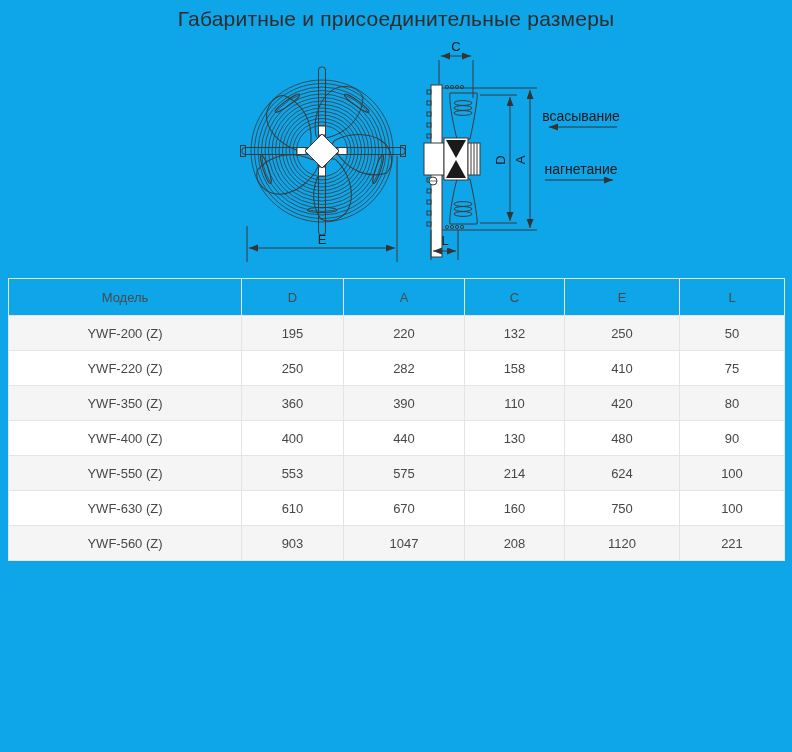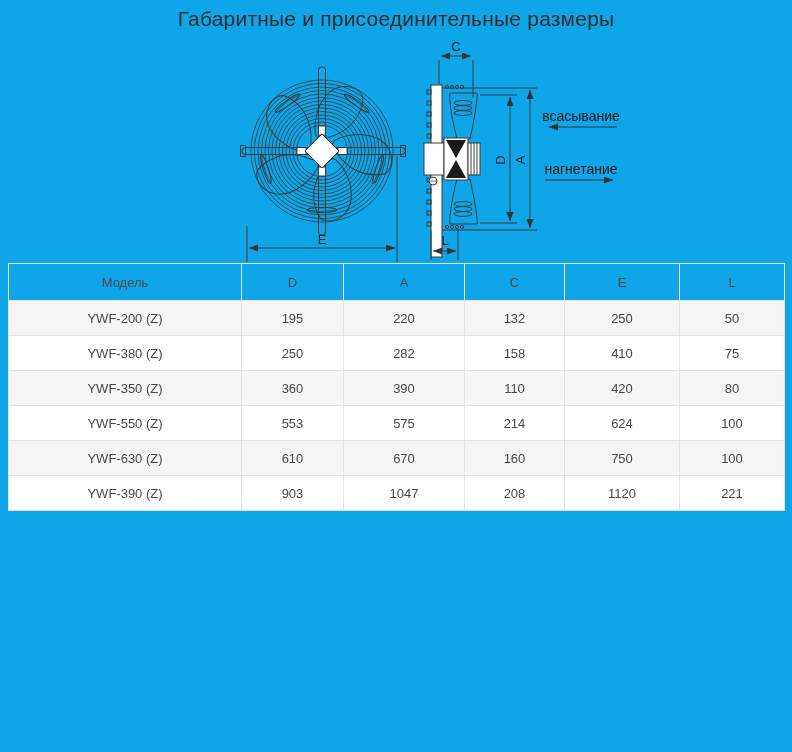--- a/index.html
+++ b/index.html
@@ -20,21 +20,21 @@
     position:absolute;top:7px;left:0;width:100%;
     text-align:center;
     font-size:21px;font-weight:400;color:var(--title);
     letter-spacing:.2px;
   }
   .diagram{
     position:absolute;top:40px;left:0;width:792px;height:232px;
   }
   .diagram svg{display:block;}
   .dims-table{
-    position:absolute;top:263px;left:8px;width:776px;
+    position:absolute;top:278px;left:8px;width:776px;
     border-collapse:collapse;table-layout:fixed;
     font-size:13px;color:var(--text);
   }
   .dims-table th,.dims-table td{
     border:1px solid var(--border);
     text-align:center;vertical-align:middle;
     font-weight:400;
     padding:0 4px;
   }
   .dims-table th{height:37px;color:#4a4a4a;}
@@ -228,53 +228,61 @@
     <tbody>
         <tr>
           <td>YWF-200 (Z)</td>
           <td>195</td>
           <td>220</td>
           <td>132</td>
           <td>250</td>
           <td>50</td>
         </tr>
         <tr>
-          <td>YWF-380 (Z)</td>
+          <td>YWF-220 (Z)</td>
           <td>250</td>
           <td>282</td>
           <td>158</td>
           <td>410</td>
           <td>75</td>
         </tr>
         <tr>
           <td>YWF-350 (Z)</td>
           <td>360</td>
           <td>390</td>
           <td>110</td>
           <td>420</td>
           <td>80</td>
         </tr>
         <tr>
+          <td>YWF-400 (Z)</td>
+          <td>400</td>
+          <td>440</td>
+          <td>130</td>
+          <td>480</td>
+          <td>90</td>
+        </tr>
+        <tr>
           <td>YWF-550 (Z)</td>
           <td>553</td>
           <td>575</td>
           <td>214</td>
           <td>624</td>
           <td>100</td>
         </tr>
         <tr>
           <td>YWF-630 (Z)</td>
           <td>610</td>
           <td>670</td>
           <td>160</td>
           <td>750</td>
           <td>100</td>
         </tr>
         <tr>
-          <td>YWF-390 (Z)</td>
+          <td>YWF-560 (Z)</td>
           <td>903</td>
           <td>1047</td>
           <td>208</td>
           <td>1120</td>
           <td>221</td>
         </tr>
       </tbody>
   </table>
 
 </div>

